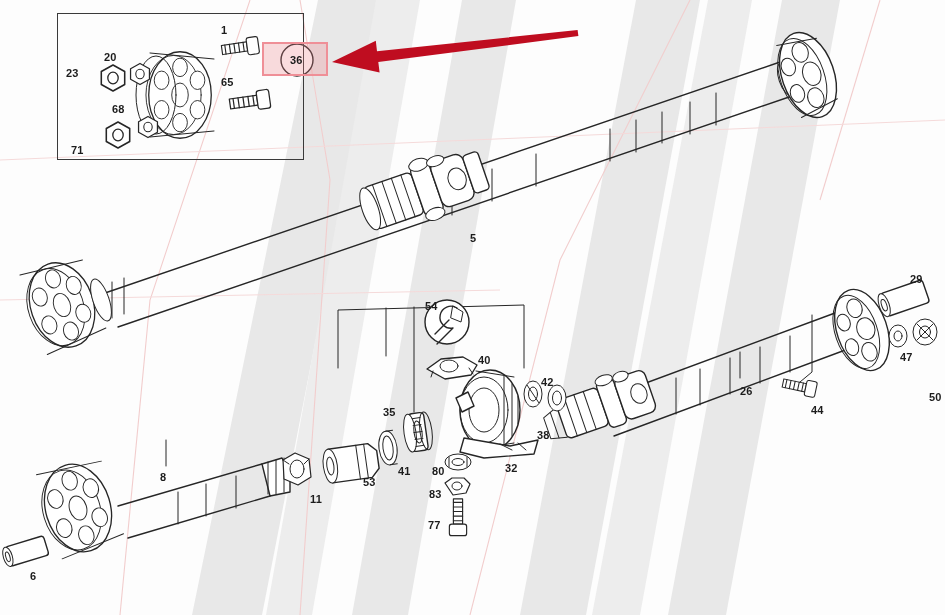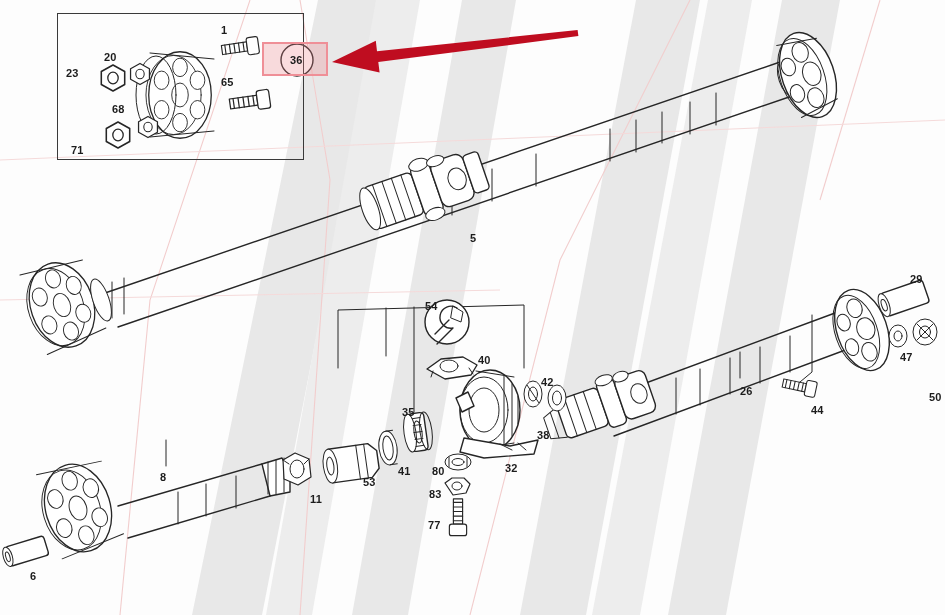--- a/index.html
+++ b/index.html
@@ -333,21 +333,21 @@
       <div class="lbl" style="left: 470px; top: 233px;">5</div>
       <div class="lbl" style="left: 910px; top: 274px;">29</div>
       <div class="lbl" style="left: 900px; top: 352px;">47</div>
       <div class="lbl" style="left: 929px; top: 352px; margin-top: 40px;">50</div>
       <div class="lbl" style="left: 740px; top: 386px;">26</div>
       <div class="lbl" style="left: 811px; top: 405px;">44</div>
       <div class="lbl" style="left: 425px; top: 301px;">54</div>
       <div class="lbl" style="left: 478px; top: 355px;">40</div>
       <div class="lbl" style="left: 541px; top: 377px;">42</div>
       <div class="lbl" style="left: 537px; top: 430px;">38</div>
-      <div class="lbl" style="left: 402px; top: 407px;">35</div>
+      <div class="lbl" style="left: 383px; top: 407px;">35</div>
       <div class="lbl" style="left: 398px; top: 466px;">41</div>
       <div class="lbl" style="left: 505px; top: 463px;">32</div>
       <div class="lbl" style="left: 432px; top: 466px;">80</div>
       <div class="lbl" style="left: 429px; top: 489px;">83</div>
       <div class="lbl" style="left: 428px; top: 520px;">77</div>
       <div class="lbl" style="left: 363px; top: 477px;">53</div>
       <div class="lbl" style="left: 310px; top: 494px;">11</div>
       <div class="lbl" style="left: 160px; top: 472px;">8</div>
       <div class="lbl" style="left: 30px; top: 571px;">6</div>
       <div class="lbl" style="left: 66px; top: 68px;">23</div>

